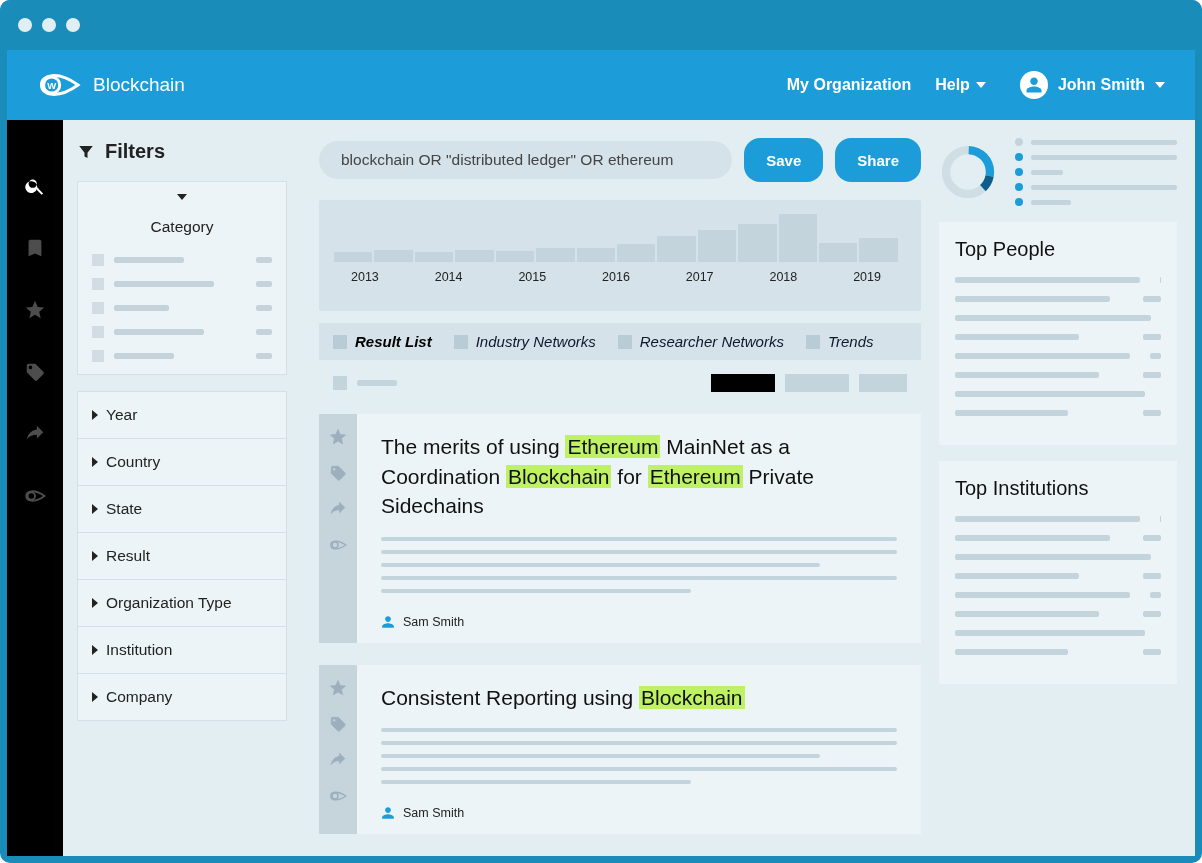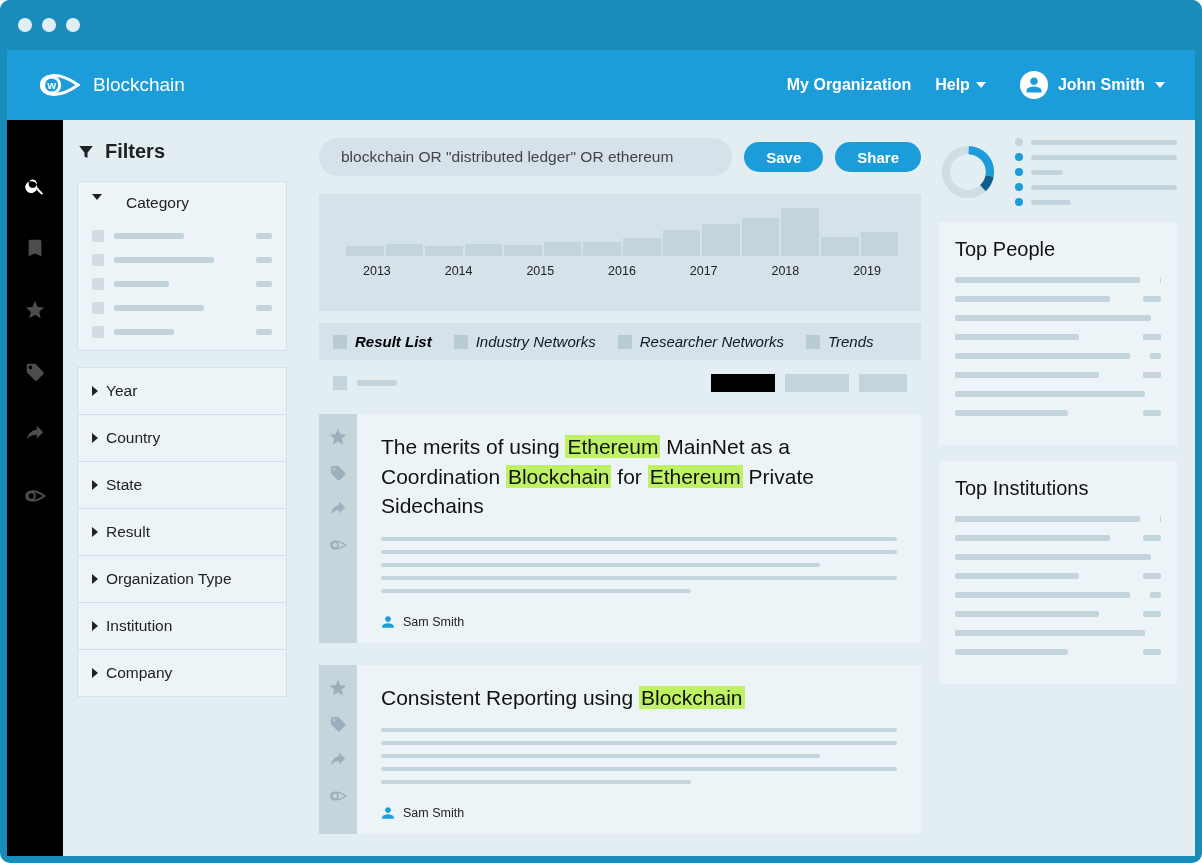--- a/index.html
+++ b/index.html
@@ -17,34 +17,34 @@
   .avatar-circle { width: 28px; height: 28px; border-radius: 50%; background: #fff; display: flex; align-items: center; justify-content: center; }
   .avatar-circle svg { width: 18px; height: 18px; fill: #1c9dd9; }
   .caret-down { width: 0; height: 0; border-left: 5px solid transparent; border-right: 5px solid transparent; border-top: 6px solid #fff; }
   .body-row { flex: 1; display: flex; overflow: hidden; }
   .rail { width: 56px; background: #000; display: flex; flex-direction: column; align-items: center; padding-top: 55px; gap: 40px; }
   .rail-icon { width: 22px; height: 22px; fill: #4d4d4d; cursor: pointer; }
   .sidebar { width: 238px; background: #e3eef3; padding: 20px 14px 0 14px; }
   .filters-hdr { display: flex; align-items: center; gap: 10px; font-size: 20px; font-weight: 600; color: #222; margin-bottom: 18px; }
   .filters-hdr svg { width: 18px; height: 18px; fill: #222; }
   .filter-group { background: #edf4f8; border: 1px solid #d4e0e7; margin-bottom: 16px; }
-  .filter-group-hdr { padding: 12px 14px; font-size: 15.5px; color: #222; display: flex; font-weight: 500; gap: 24px; }
+  .filter-group-hdr { padding: 12px 14px; font-size: 15.5px; color: #222; display: flex; align-items: center; font-weight: 500; gap: 18px; flex-direction: column; }
   .tri-down { width: 0; height: 0; border-left: 5px solid transparent; border-right: 5px solid transparent; border-top: 6px solid #222; display: inline-block; }
   .tri-right { width: 0; height: 0; border-top: 5px solid transparent; border-bottom: 5px solid transparent; border-left: 6px solid #222; display: inline-block; }
   .filter-ph-row { display: flex; align-items: center; padding: 6px 14px; gap: 10px; }
   .ph-sq { width: 12px; height: 12px; background: #d2dde3; }
   .ph-line { height: 6px; background: #c4d2da; border-radius: 2px; flex: 1; }
   .ph-short { width: 16px; height: 6px; background: #c4d2da; border-radius: 2px; }
   .filter-accordion-item { border-top: 1px solid #d4e0e7; padding: 14px 14px; font-size: 15.5px; color: #222; font-weight: 500; display: flex; gap: 8px; align-items: center; cursor: pointer; }
   .main { flex: 1; padding: 18px 18px 0 18px; overflow: hidden; display: flex; gap: 18px; }
   .center-col { flex: 1; display: flex; flex-direction: column; overflow: hidden; }
   .search-row { display: flex; align-items: center; gap: 12px; margin-bottom: 18px; }
   .search-input { flex: 1; height: 38px; border-radius: 20px; border: none; background: #d5e2ea; padding: 0 22px; font-size: 15.5px; color: #444; outline: none; }
-  .pill-btn { height: 30px; padding: 0 22px; border-radius: 16px; background: #1c9dd9; color: #fff; border: none; font-size: 15px; font-weight: 600; cursor: pointer; }
-  .timeline-card { background: #d5e2ea; border-radius: 2px; padding: 10px 16px 6px 20px; margin-bottom: 12px; position: relative; height: 120px; }
+  .pill-btn { height: 44px; padding: 0 22px; border-radius: 16px; background: #1c9dd9; color: #fff; border: none; font-size: 15px; font-weight: 600; cursor: pointer; }
+  .timeline-card { background: #d5e2ea; border-radius: 2px; padding: 10px 16px 6px 8px; margin-bottom: 12px; position: relative; height: 120px; }
   .timeline-bars { display: flex; align-items: flex-end; height: 52px; gap: 0; margin: 0 6px; }
   .tbar { flex: 1; background: #c3d4dd; margin: 0 1px; }
   .timeline-labels { display: flex; justify-content: space-between; font-size: 12.5px; color: #222; margin-top: 8px; padding: 0 24px; }
   .tabs-card { background: #d5e2ea; display: flex; align-items: center; padding: 10px 14px; gap: 22px; margin-bottom: 6px; font-style: italic; }
   .tab { display: flex; align-items: center; gap: 8px; font-size: 15px; cursor: pointer; }
   .tab-sq { width: 14px; height: 14px; background: #b9cbd5; }
   .tab.active { color: #000; font-weight: 600; }
   .tab.inactive { color: #0f172a; }
   .tab.active .tab-sq { background: #b9cbd5; }
   .subrow { background: #e3eef3; display: flex; align-items: center; padding: 8px 14px; gap: 10px; margin-bottom: 14px; }

